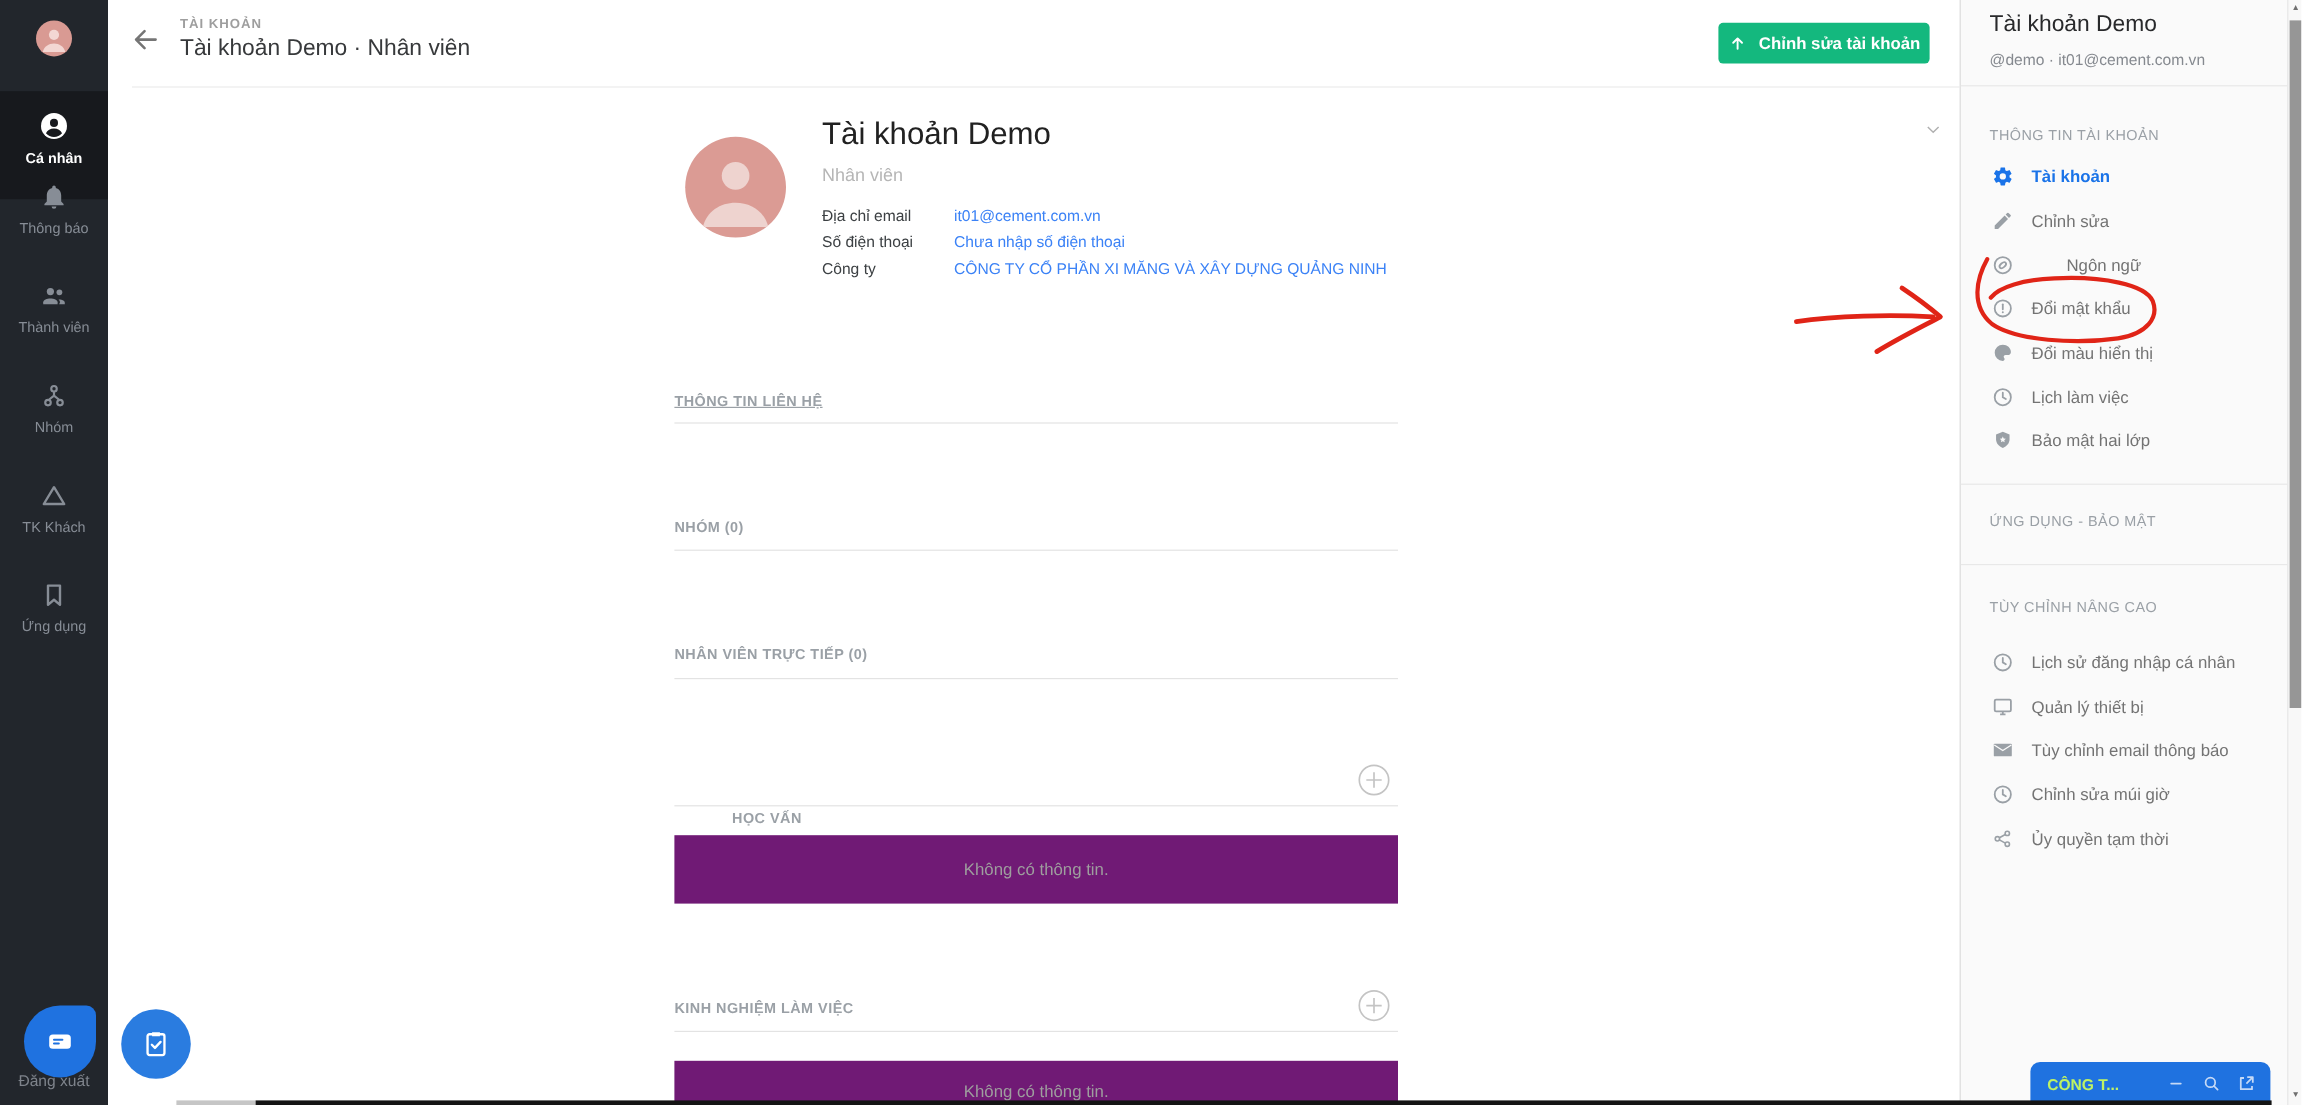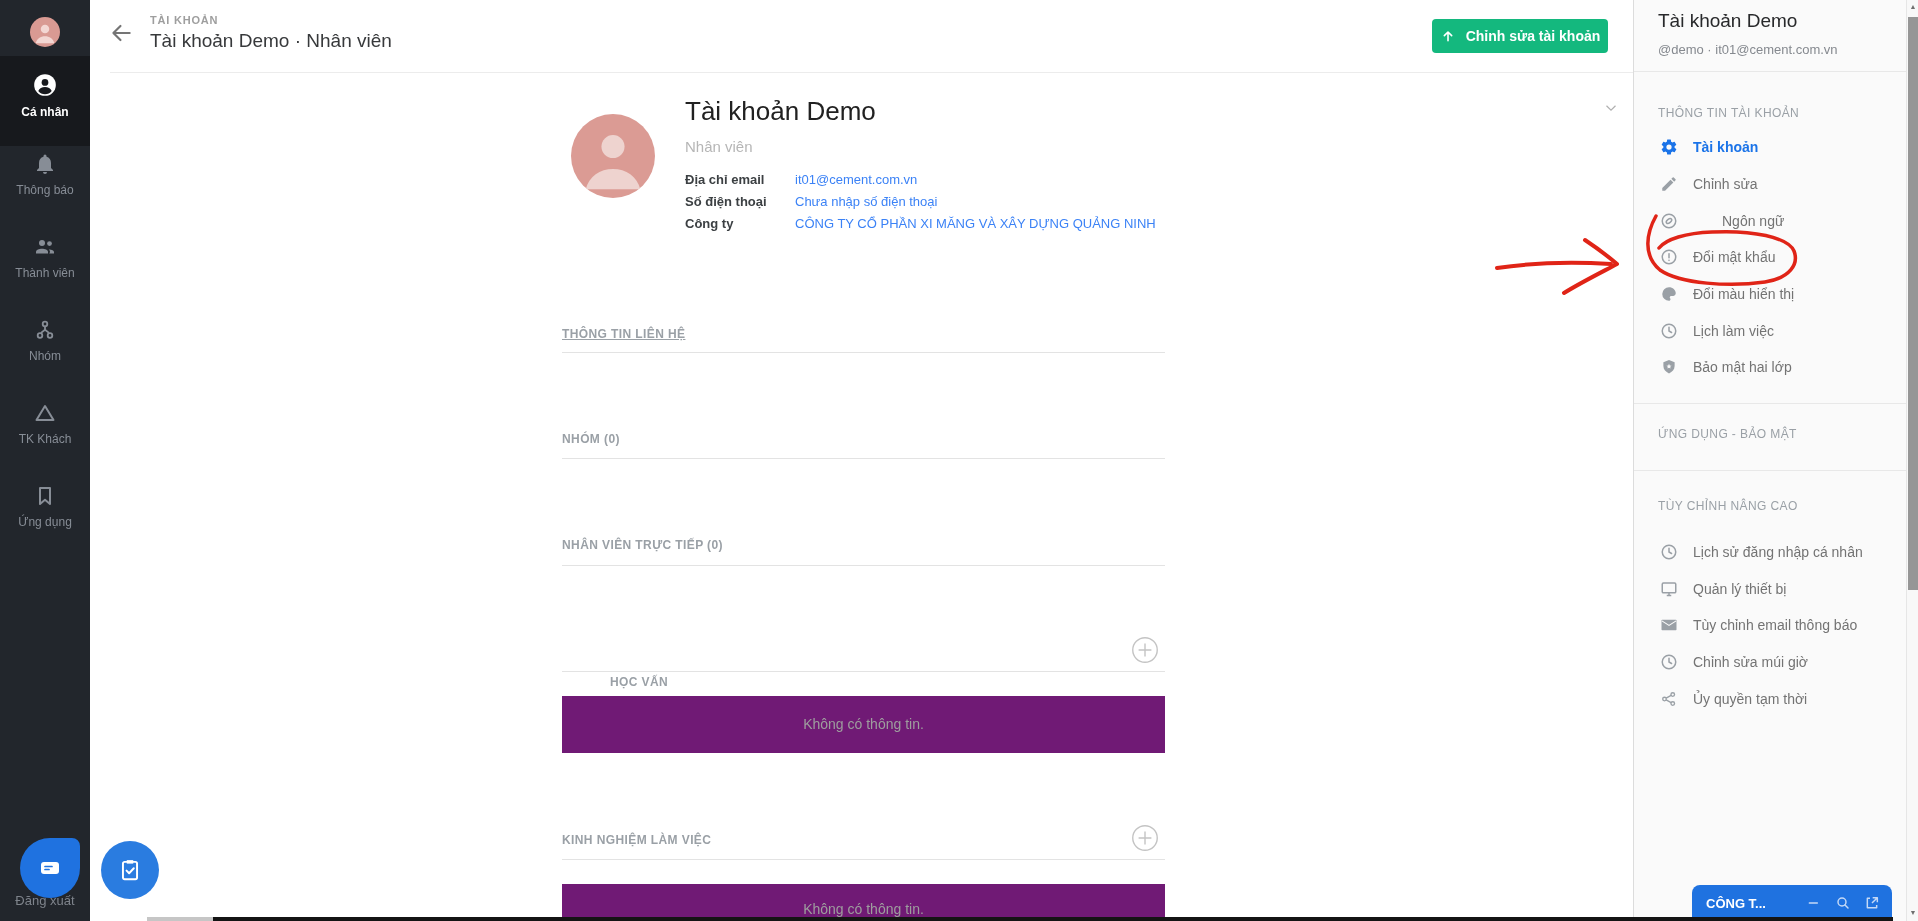--- a/index.html
+++ b/index.html
@@ -30,21 +30,21 @@
               display:flex; align-items:center; justify-content:center; gap:10px; cursor:pointer;
               font-family:inherit; }
 
   
   .pf-avatar { position:absolute; left:571px; top:114px; width:84px; height:84px; border-radius:50%;
                background:#db9b94; overflow:hidden; }
   .pf-name { position:absolute; left:685px; top:96px; font-size:26px; color:#212121; }
   .pf-role { position:absolute; left:685px; top:138px; font-size:15px; color:#b6b6b6; }
   .pf-rows { position:absolute; left:685px; top:168px; }
   .pf-row { display:flex; height:22px; align-items:center; }
-  .pf-lbl { width:110px; font-size:13px; font-weight:bold; color:#3c4043; }
+  .pf-lbl { width:110px; font-size:13px; font-weight:normal; color:#3c4043; }
   .pf-val { font-size:13px; color:#3b82f6; }
   .pf-chevron { position:absolute; left:1602px; top:99px; width:18px; height:18px; color:#b0b0b0; cursor:pointer; }
 
   
   .sec-title { position:absolute; left:562px; font-size:12px; font-weight:bold; color:#9aa0a6;
                letter-spacing:.4px; }
   .sec-div { position:absolute; left:562px; width:603px; height:1px; background:#e3e3e3; }
   .add-btn { position:absolute; left:1131px; width:28px; height:28px; color:#c4c4c4;
              background:transparent; border:none; cursor:pointer; padding:0; }
   .empty-box { position:absolute; left:562px; width:603px; background:#701a75; color:#9e9e9e;
@@ -71,21 +71,21 @@
 
   
   .chat-bubble { position:absolute; left:20px; top:838px; width:60px; height:60px; background:#1f72e0;
                  border-radius:30px 8px 30px 30px; display:flex; align-items:center; justify-content:center;
                  z-index:40; cursor:pointer; }
   .task-circle { position:absolute; left:101px; top:841px; width:58px; height:58px; background:#2a7ce0;
                  border-radius:50%; display:flex; align-items:center; justify-content:center;
                  z-index:40; cursor:pointer; }
   .chat-bar { position:absolute; left:1692px; top:885px; width:200px; height:36px; background:#1f72e0;
               border-radius:8px 8px 0 0; display:flex; align-items:center; z-index:55; cursor:pointer; }
-  .chat-bar-title { color:#ffffff; font-size:13px; font-weight:bold; margin-left:14px; flex:1; }
+  .chat-bar-title { color:#bef264; font-size:13px; font-weight:bold; margin-left:14px; flex:1; }
   .chat-bar-icons { display:flex; align-items:center; gap:13px; margin-right:12px; color:#c5d9f6; }
   .chat-bar-icons span { display:flex; cursor:pointer; }
 
   
   .bb-gray { position:absolute; left:147px; top:917px; width:66px; height:4px; background:#c6c6c6; z-index:50; }
   .bb-black { position:absolute; left:213px; top:917px; width:1680px; height:4px; background:#141414; z-index:60; }
 
   
   .annot { position:absolute; left:0; top:0; width:1918px; height:921px; z-index:100; pointer-events:none; }
 </style>
@@ -95,21 +95,21 @@
 <div id="app">
 
   <aside class="ls">
     <div class="ls-avatar">
       <svg width="30" height="30" viewBox="0 0 24 24">
         <circle cx="12" cy="9.6" r="3.4" fill="#f3d7d3"></circle>
         <path d="M4.5 21c.9-3.6 4-5.6 7.5-5.6s6.6 2 7.5 5.6z" fill="#f3d7d3"></path>
       </svg>
     </div>
 
-    <div class="nav-item active" style="top:56px;height:90px;">
+    <div class="nav-item active" style="top:76px;height:90px;">
       <svg class="nico" width="26" height="26" viewBox="0 0 24 24">
         <circle cx="12" cy="12" r="10" fill="#fff"></circle>
         <circle cx="12" cy="9.6" r="3.1" fill="#17191d"></circle>
         <path d="M5.8 17.6a8 8 0 0 0 12.4 0c-1-2.4-3.4-3.7-6.2-3.7s-5.2 1.3-6.2 3.7z" fill="#17191d"></path>
       </svg>
       <span class="nlbl">Cá nhân</span>
     </div>
 
     <div class="nav-item" style="top:152px;">
       <svg class="nico" width="24" height="24" viewBox="0 0 24 24" fill="currentColor">

